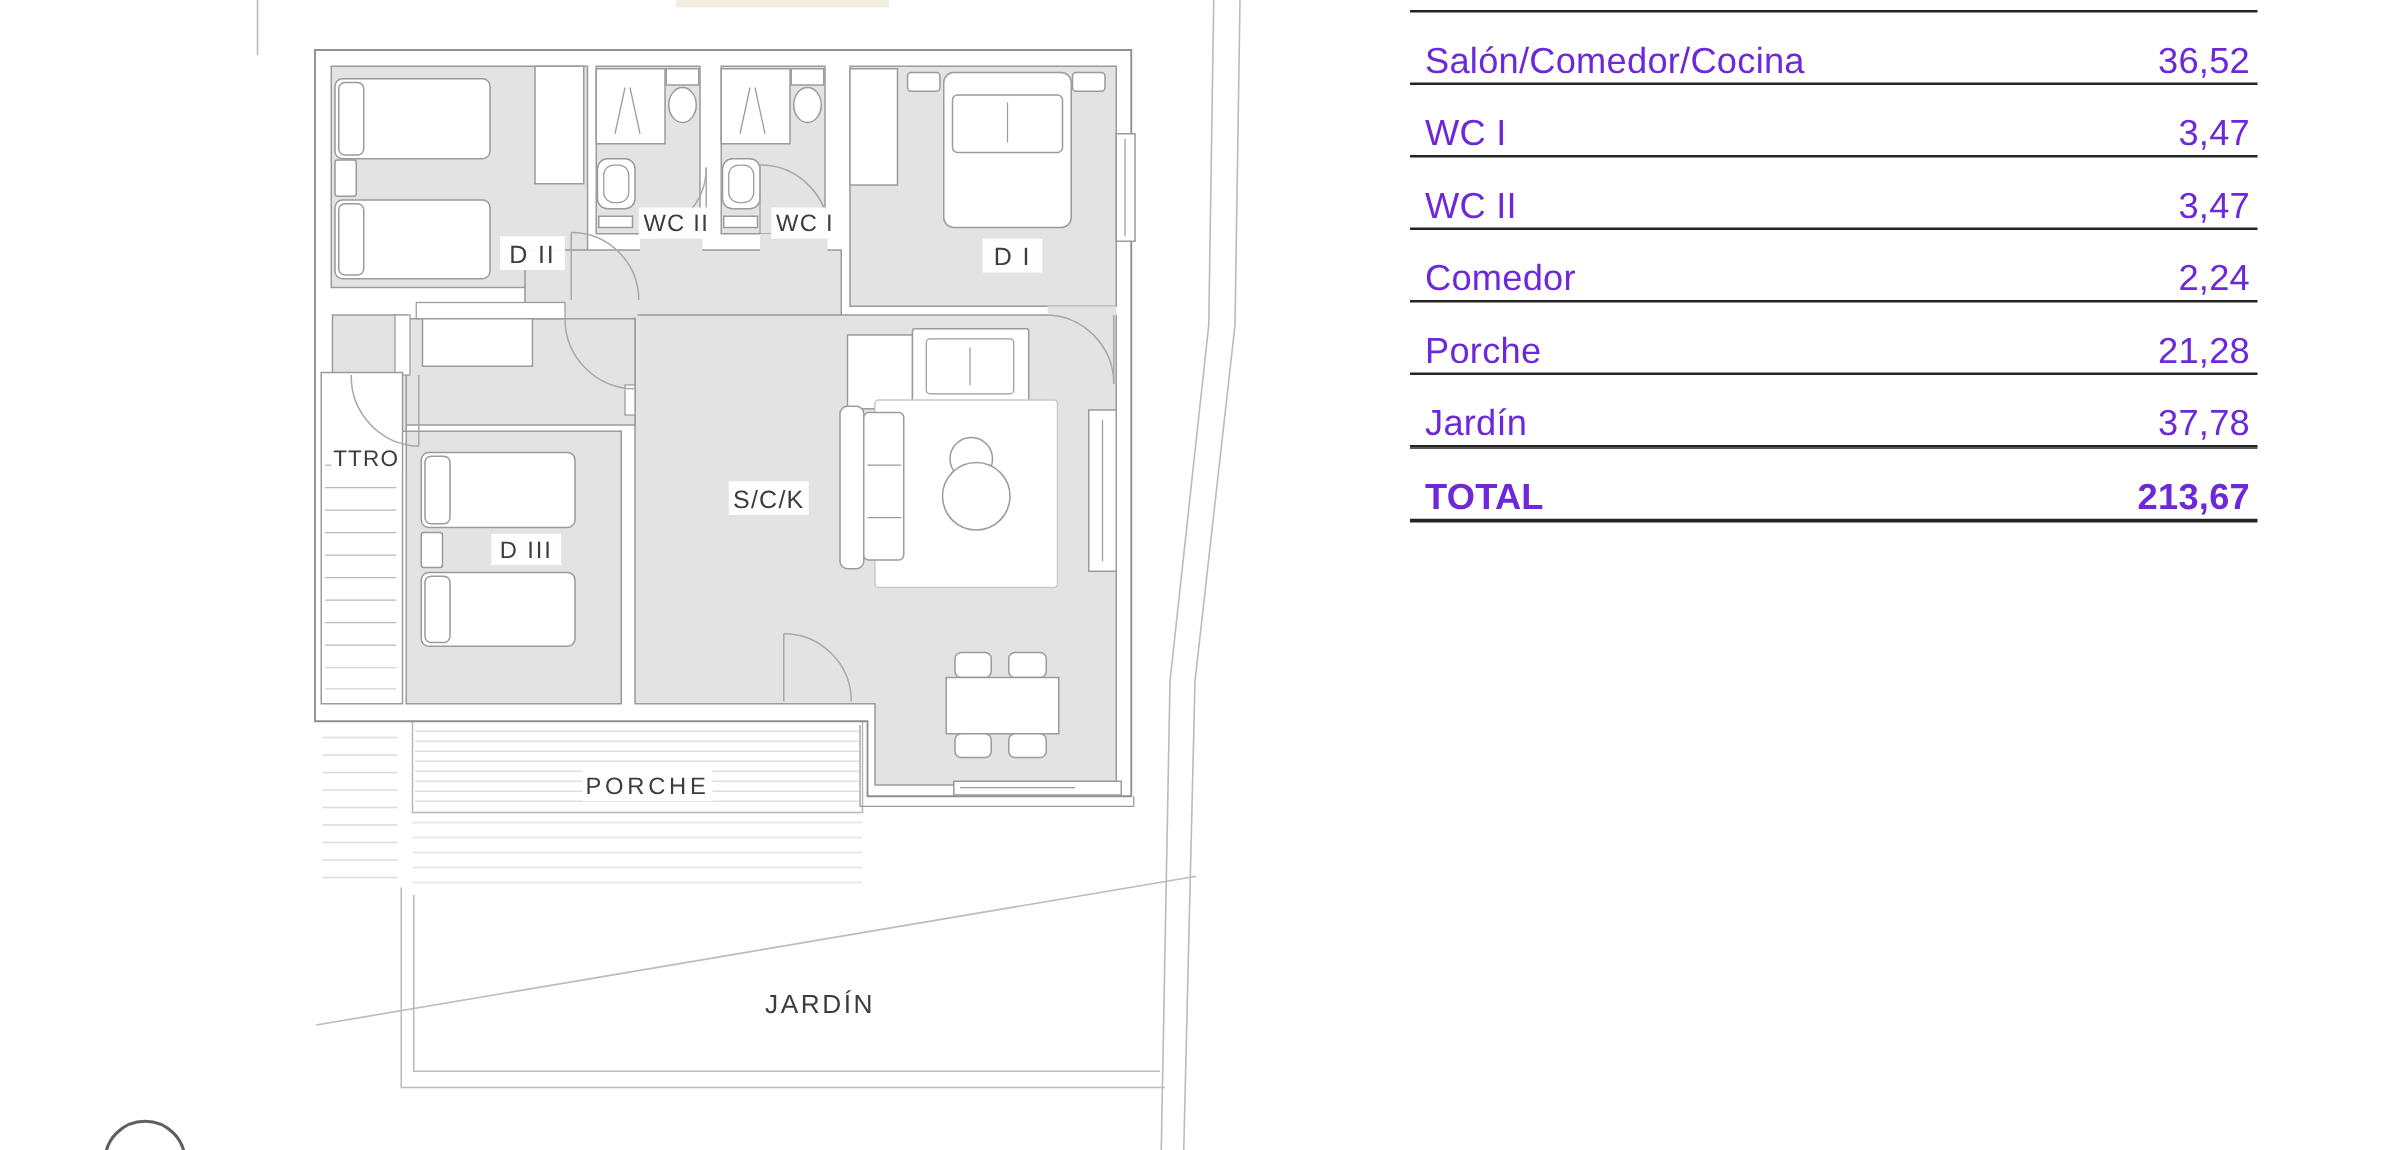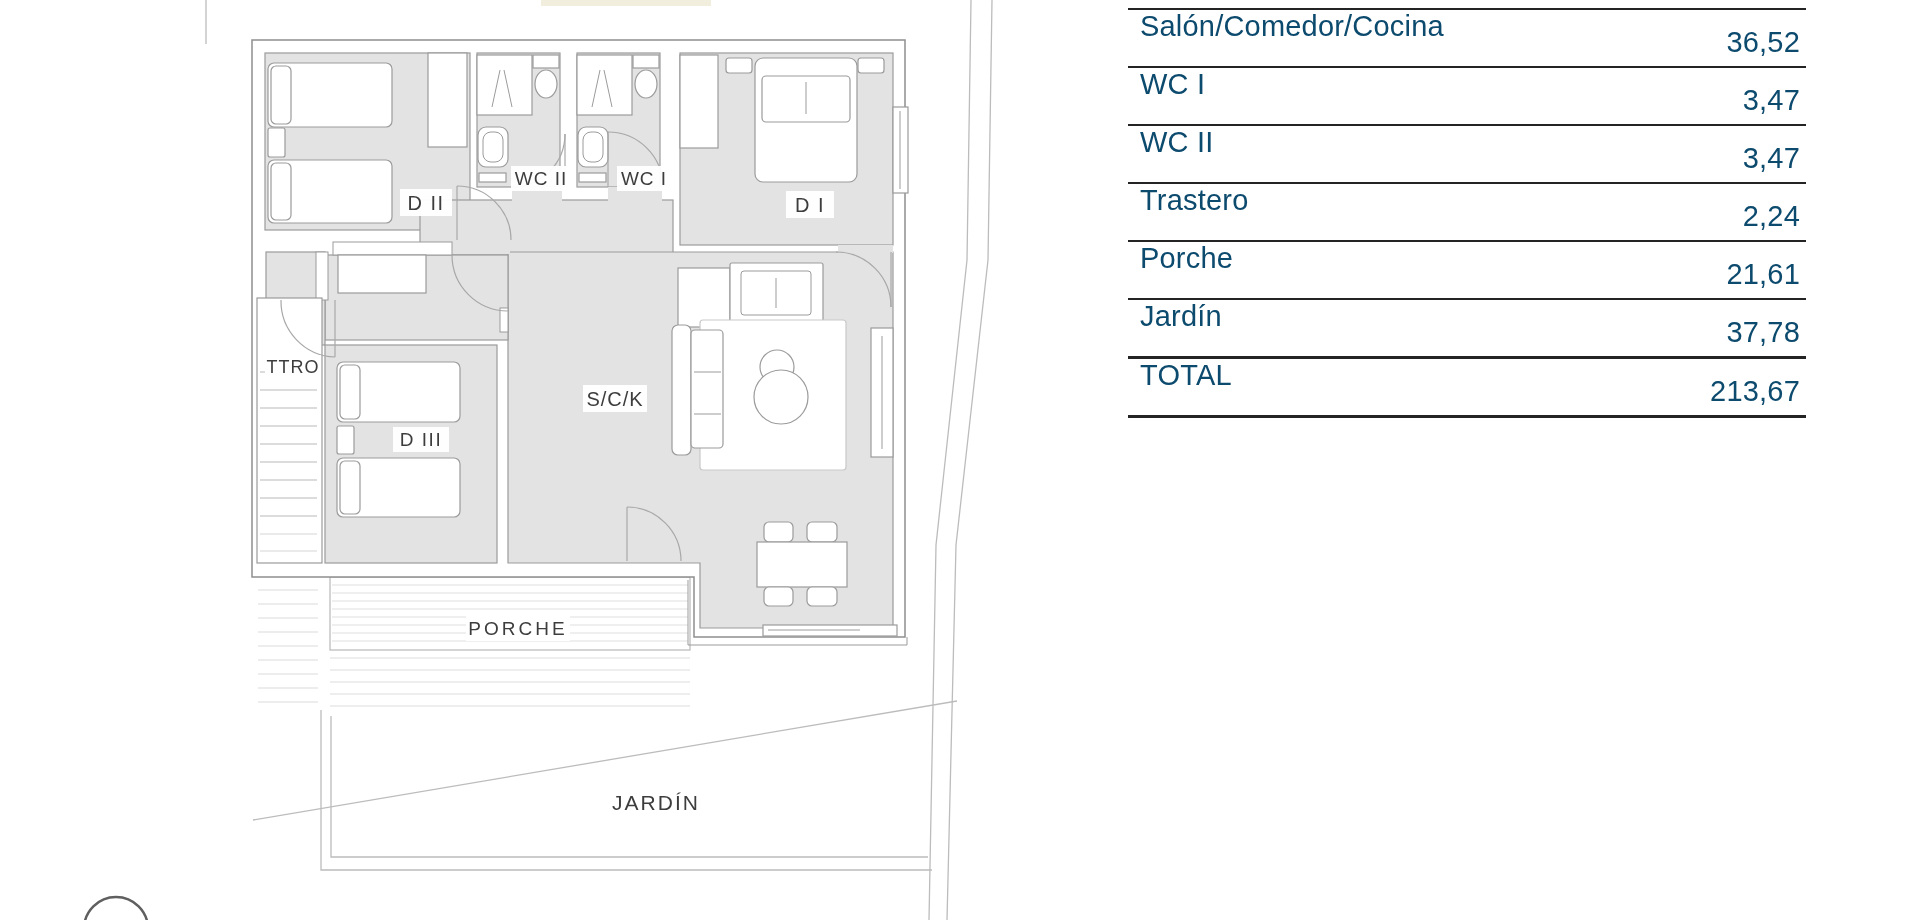--- a/index.html
+++ b/index.html
@@ -1,25 +1,25 @@
 <!DOCTYPE html>
 <html><head>
 <meta charset="utf-8">
 <style>
   html,body{margin:0;padding:0;background:#ffffff;width:1920px;height:920px;overflow:hidden;
     font-family:"Liberation Sans", sans-serif;}
   .stage{position:relative;width:1920px;height:920px;background:#fff;}
   .plan-svg{position:absolute;left:0;top:0;}
   
   .area-table{position:absolute;left:1128px;top:8px;width:678px;}
-  .area-row{display:flex;justify-content:space-between;align-items:flex-start;
+  .area-row{display:flex;justify-content:space-between;align-items:flex-end;
     height:56px;border-bottom:2px solid #242424;padding:0 6px 0 12px;
-    font-size:29px;color:#0c4a6e;letter-spacing:0.2px;}
+    font-size:29px;color:#6d28d9;letter-spacing:0.2px;}
   .area-row:first-child{border-top:2px solid #242424;}
-  .area-row.total{font-weight:normal;border-top:1px solid #242424;border-bottom:3px solid #242424;}
+  .area-row.total{font-weight:bold;border-top:1px solid #242424;border-bottom:3px solid #242424;}
   .area-row .lbl{white-space:nowrap;}
   .area-row .val{white-space:nowrap;margin-top:16px;}
   
   .room{fill:#e3e3e3;stroke:#9b9b9b;stroke-width:1.2;}
   .roomfill{fill:#e3e3e3;stroke:none;}
   .wallline{fill:none;stroke:#8f8f8f;stroke-width:1.5;}
   .furn{fill:#ffffff;stroke:#9b9b9b;stroke-width:1.2;}
   .thin{fill:none;stroke:#9b9b9b;stroke-width:1;}
   .door{fill:none;stroke:#a8a8a8;stroke-width:1.2;}
   .bound{fill:none;stroke:#bcbcbc;stroke-width:1.3;}
@@ -259,26 +259,26 @@
     </div>
     <div class="area-row">
       <span class="lbl">WC I</span>
       <span class="val">3,47</span>
     </div>
     <div class="area-row">
       <span class="lbl">WC II</span>
       <span class="val">3,47</span>
     </div>
     <div class="area-row">
-      <span class="lbl">Trastero</span>
+      <span class="lbl">Comedor</span>
       <span class="val">2,24</span>
     </div>
     <div class="area-row">
       <span class="lbl">Porche</span>
-      <span class="val">21,61</span>
+      <span class="val">21,28</span>
     </div>
     <div class="area-row">
       <span class="lbl">Jardín</span>
       <span class="val">37,78</span>
     </div>
     <div class="area-row total">
       <span class="lbl">TOTAL</span>
       <span class="val">213,67</span>
     </div>
   </div>

